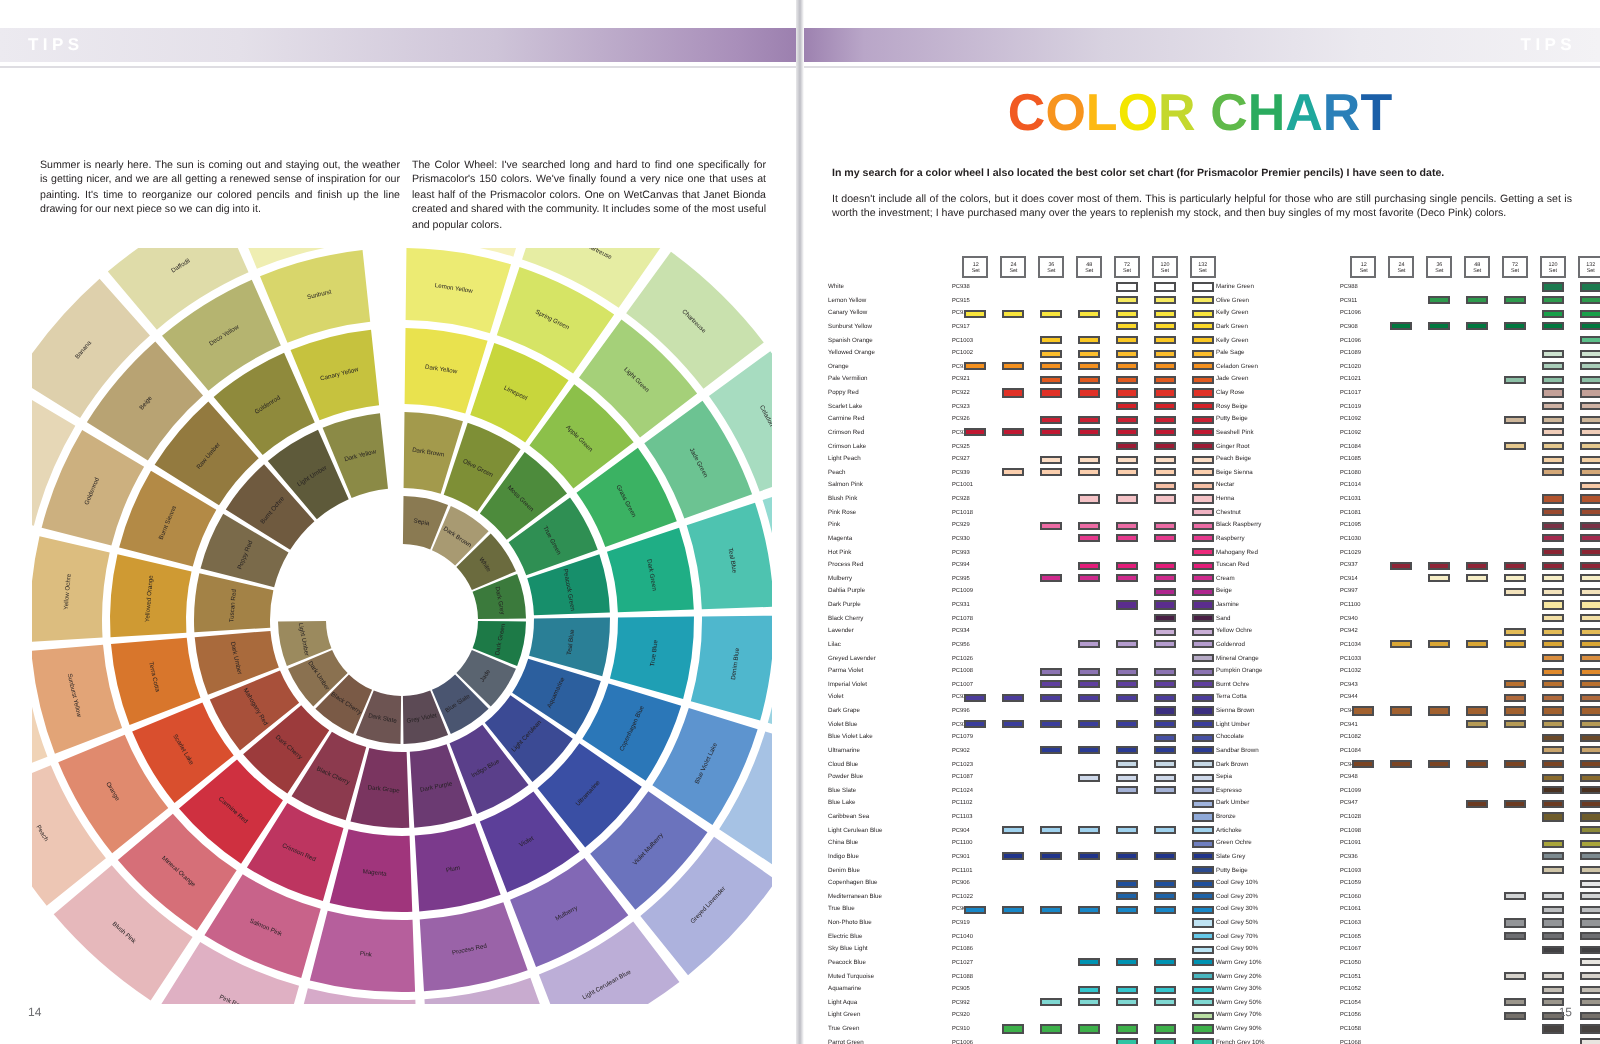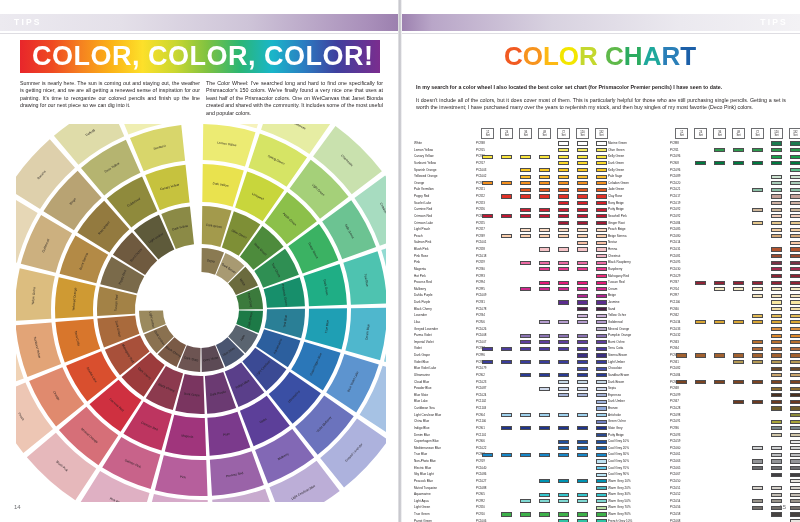--- a/index.html
+++ b/index.html
@@ -62,23 +62,20 @@
 <body>
 
 <div id="spread">
 
   <div class="page" id="page-left">
 
     <div class="tipsbar left"></div>
     <div class="tipslabel l">TIPS</div>
     <div class="tipsrule" style="left:0;top:33px;width:400px;"></div>
 
-    <div id="titlebanner">
-      <div class="ttl">COLOR, COLOR, COLOR!</div>
-    </div>
 
     <div class="col-text" id="lp-col1">Summer is nearly here. The sun is coming out and staying out, the weather is getting nicer, and we are all getting a renewed sense of inspiration for our painting. It's time to reorganize our colored pencils and finish up the line drawing for our next piece so we can dig into it.</div>
     <div class="col-text" id="lp-col2">The Color Wheel: I've searched long and hard to find one specifically for Prismacolor's 150 colors. We've finally found a very nice one that uses at least half of the Prismacolor colors. One on WetCanvas that Janet Bionda created and shared with the community. It includes some of the most useful and popular colors.</div>
 
     <div id="wheelwrap">
       <svg id="wheel" width="370" height="378" viewBox="0 0 370 378">
           <path d="M 185.4559890560788 148.00273596716815 L 185.74398214412858 124.00446394643225 A 62 62 0 0 1 208.03731465277875 128.43888349250975 L 199.11964446460632 150.72060601153822 A 38 38 0 0 0 185.4559890560788 148.00273596716815 Z" fill="#8a7a52"></path>
           <text x="194.75451610080643" y="137.9607359798385" text-anchor="middle" class="wl" transform="rotate(11.25 194.75451610080643 136.9607359798385)">Sepia</text>
           <path d="M 199.96220237652702 151.06960492574055 L 209.41201440380723 129.00830277357667 A 62 62 0 0 1 228.31138912757783 141.63646123403214 L 211.54569011045092 158.80944398214874 A 38 38 0 0 0 199.96220237652702 151.06960492574055 Z" fill="#a89a72"></path>
           <text x="212.7785116509801" y="145.42651938487273" text-anchor="middle" class="wl" transform="rotate(33.75 212.7785116509801 144.42651938487273)">Dark Brown</text>

